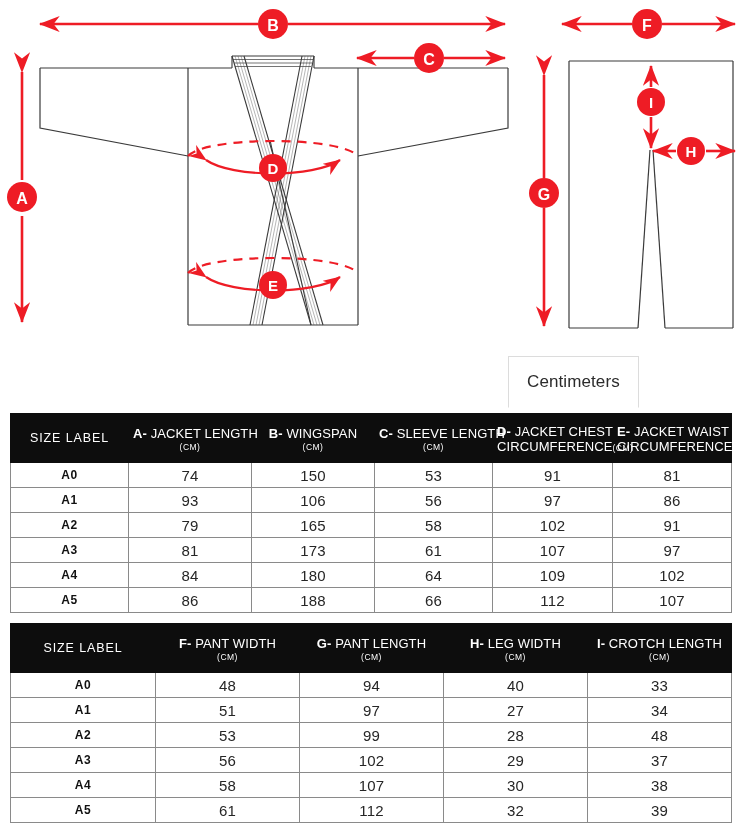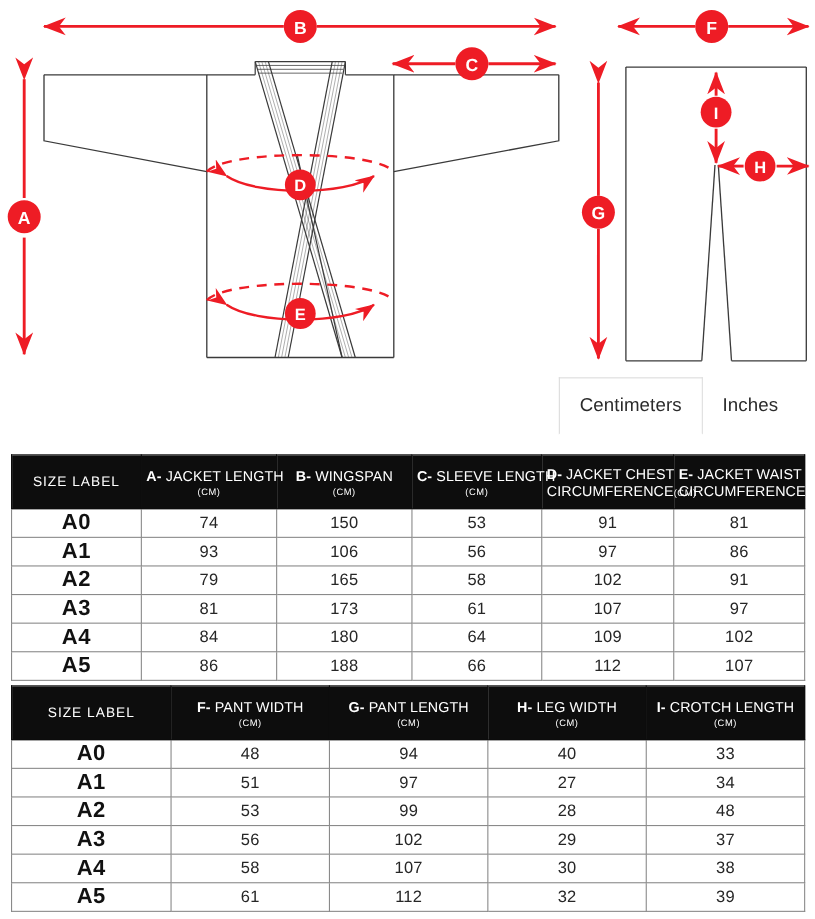--- a/index.html
+++ b/index.html
@@ -23,21 +23,21 @@
     position: absolute;
     left: 0; top: 0;
     width: 741px; height: 345px;
   }
   #diagrams svg { display: block; }
 
   
   #unit-tabs {
     position: absolute;
     left: 508px;
-    top: 343px;
+    top: 356px;
     height: 52px;
     display: flex;
     align-items: stretch;
     justify-content: flex-end;
   }
   .unit-tab {
     display: flex;
     align-items: center;
     justify-content: center;
     font-size: 17px;
@@ -110,21 +110,21 @@
     text-align: center;
     vertical-align: middle;
     height: 25px;
     font-size: 15px;
     color: #262626;
     background: #fff;
     letter-spacing: .2px;
   }
   .size-table tbody td.size-cell {
     font-weight: 700;
-    font-size: 20px;
+    font-size: 12px;
     color: #111;
     letter-spacing: .5px;
   }
 </style>
 </head>
 <body>
 
 <div id="page">
 
   <div id="diagrams">
@@ -276,21 +276,20 @@
       </g>
       <g>
         <circle cx="651" cy="102" r="14" fill="#ee1c25"></circle>
         <text x="651" y="108" text-anchor="middle" fill="#fff" font-family="Liberation Sans, sans-serif" font-size="15" font-weight="700">I</text>
       </g>
     </svg>
   </div>
 
   <div id="unit-tabs">
     <div class="unit-tab active">Centimeters</div>
-    <div class="unit-tab">Inches</div>
   </div>
 
   <table class="size-table" id="table-jacket">
     <colgroup>
       <col style="width:118px">
         <col style="width:123px">
         <col style="width:123px">
       <col style="width:118px">
         <col style="width:120px">
         <col style="width:119px">

